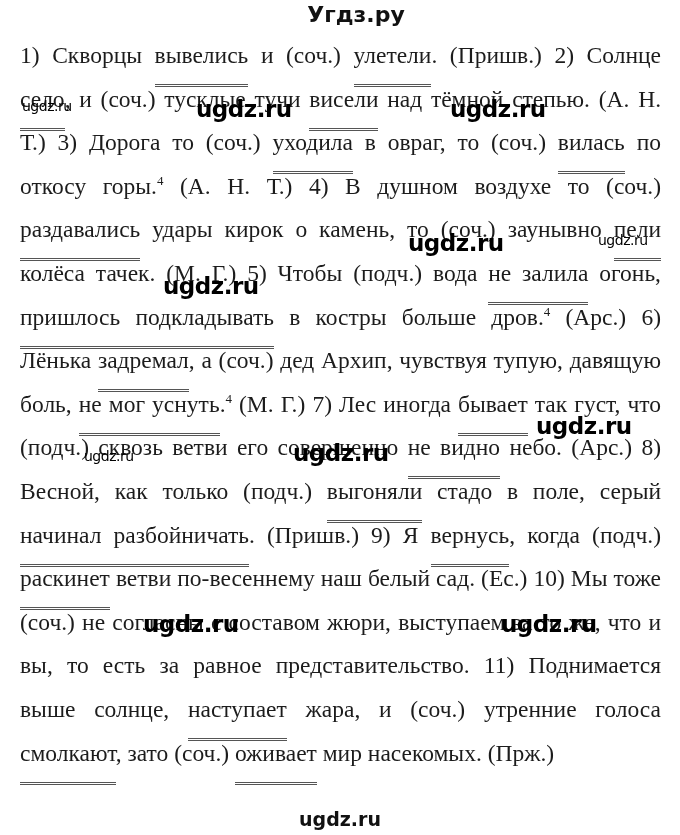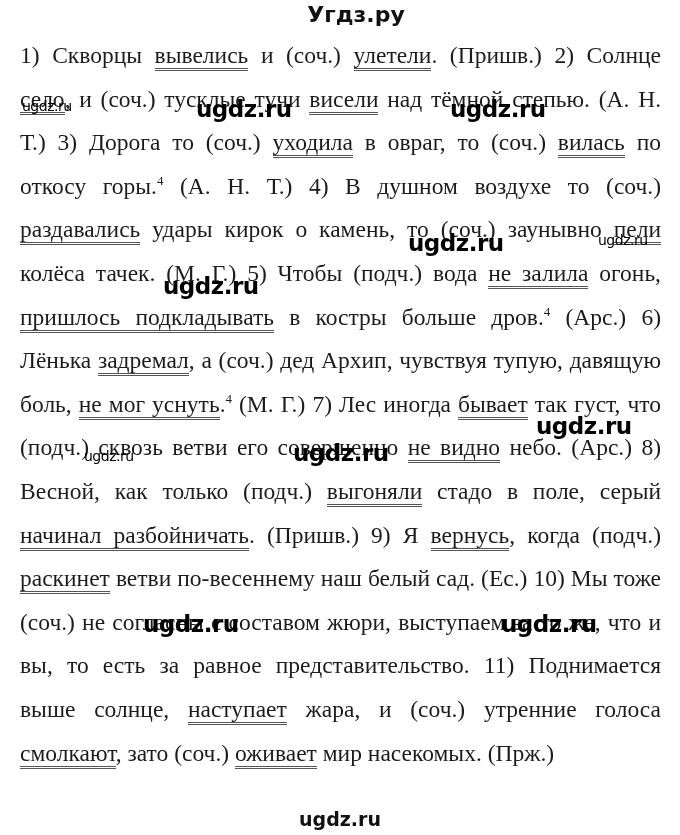--- a/index.html
+++ b/index.html
@@ -9,21 +9,21 @@
     font-family: "DejaVu Sans", sans-serif; font-weight: bold; font-size: 22px; color: #111; padding-left: 16px;
   }
   .text {
     position: absolute; top: 34px; left: 20px; width: 641px;
     font-family: "Liberation Serif", serif; font-size: 23.5px; line-height: 43.6px;
     text-align: justify; color: #1c1c1c;
   }
   .subj { text-decoration-thickness: 1px; text-underline-offset: 3px; }
   .pred {
     border-bottom: 3px double #555;
-    padding-bottom: 0px;
+    padding-bottom: 16px;
   }
   sup { font-size: 13px; line-height: 0; vertical-align: 9px; }
   .wm {
     position: absolute; font-family: "DejaVu Sans", sans-serif; font-weight: bold;
     color: #000; letter-spacing: -0.5px;
   }
   .wm.big { font-size: 23px; }
   .wm.small { font-size: 14px; font-weight: normal; }
   .footer {
     position: absolute; top: 808px; left: 0; width: 680px; text-align: center;

